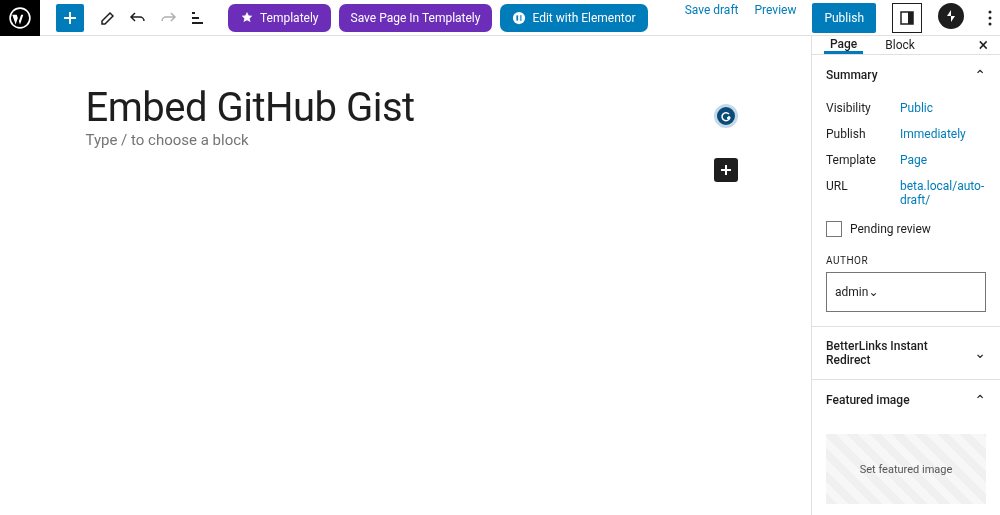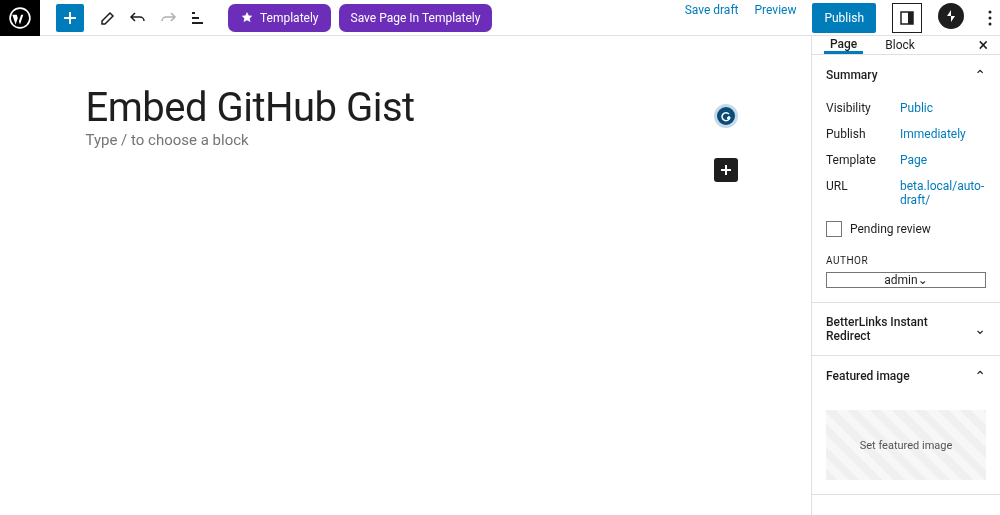--- a/index.html
+++ b/index.html
@@ -46,21 +46,21 @@
 .panel { border-bottom: 1px solid #e0e0e0; }
 .panel-hd { display:flex; align-items:center; justify-content:space-between; padding: 12px 14px; cursor:pointer; font-weight:500; font-size:12px;}
 .panel-hd .chev{ font-size:14px;color:#1e1e1e;}
 .panel-body { padding: 0 14px 14px; }
 .row { display:flex; padding: 6px 0; align-items:flex-start; }
 .row .label{ flex:0 0 74px; color:#1e1e1e; font-size:12px;}
 .row .value{ color:#007cba; font-size:12px; cursor:pointer; }
 .chk-row{ display:flex; align-items:center; gap:8px; padding:8px 0;}
 .chk{ width:16px;height:16px;border:1px solid #757575; }
 .sect-label{ font-size:10px; letter-spacing:0.5px; color:#1e1e1e; text-transform:uppercase; padding: 10px 0 6px;}
-.select{ width:100%; height:16px; border:1px solid #757575; display:flex; align-items:center; justify-content:center; padding:0 8px; font-size:12px; cursor:pointer;}
+.select{ width:100%; height:40px; border:1px solid #757575; display:flex; align-items:center; justify-content:flex-start; padding:0 8px; font-size:12px; cursor:pointer;}
 .feat-box{ margin:14px; height:70px; background:#f3f3f3; display:flex;align-items:center;justify-content:center; font-size:11px; color:#555; cursor:pointer; background-image: repeating-linear-gradient(45deg,#f0f0f0 0 8px,#f7f7f7 8px 16px);}
 </style>
 </head>
 <body>
 
 <div class="topbar">
   <div class="wp-logo">
     <svg viewBox="0 0 20 20">
         <circle cx="10" cy="10" r="9" fill="none" stroke="#fff" stroke-width="1.5"></circle>
         <path d="M3 7l3 9 2-6 2 6 3-9h-2l-2 6-2-6h-2l2 6-2-6z"></path>
@@ -97,20 +97,32 @@
         <span class="pill-icon">
             <svg viewBox="0 0 16 16">
               <path d="M8 1l2 4 4 .5-3 3 1 4-4-2-4 2 1-4-3-3 4-.5z"></path>
             </svg>
           </span>
         <span>Templately</span>
       </button>
       <button class="pill-btn pill-purple">
         <span>Save Page In Templately</span>
       </button>
+      <button class="pill-btn pill-blue">
+        <span class="pill-icon">
+            <svg viewBox="0 0 16 16">
+              <circle cx="8" cy="8" r="7"></circle>
+              <rect x="5" y="5" width="2" height="6" fill="#007cba"></rect>
+              <rect x="9" y="5" width="2" height="1.5" fill="#007cba"></rect>
+              <rect x="9" y="7.2" width="2" height="1.5" fill="#007cba"></rect>
+              <rect x="9" y="9.5" width="2" height="1.5" fill="#007cba"></rect>
+            </svg>
+          </span>
+        <span>Edit with Elementor</span>
+      </button>
     </div>
   </div>
   <div class="tb-right">
     <span class="link-btn">Save draft</span>
     <span class="link-btn">Preview</span>
     <div class="publish-btn">
         <span>Publish</span>
       </div>
     <div class="sq">
       <svg width="16" height="16" viewBox="0 0 16 16">

